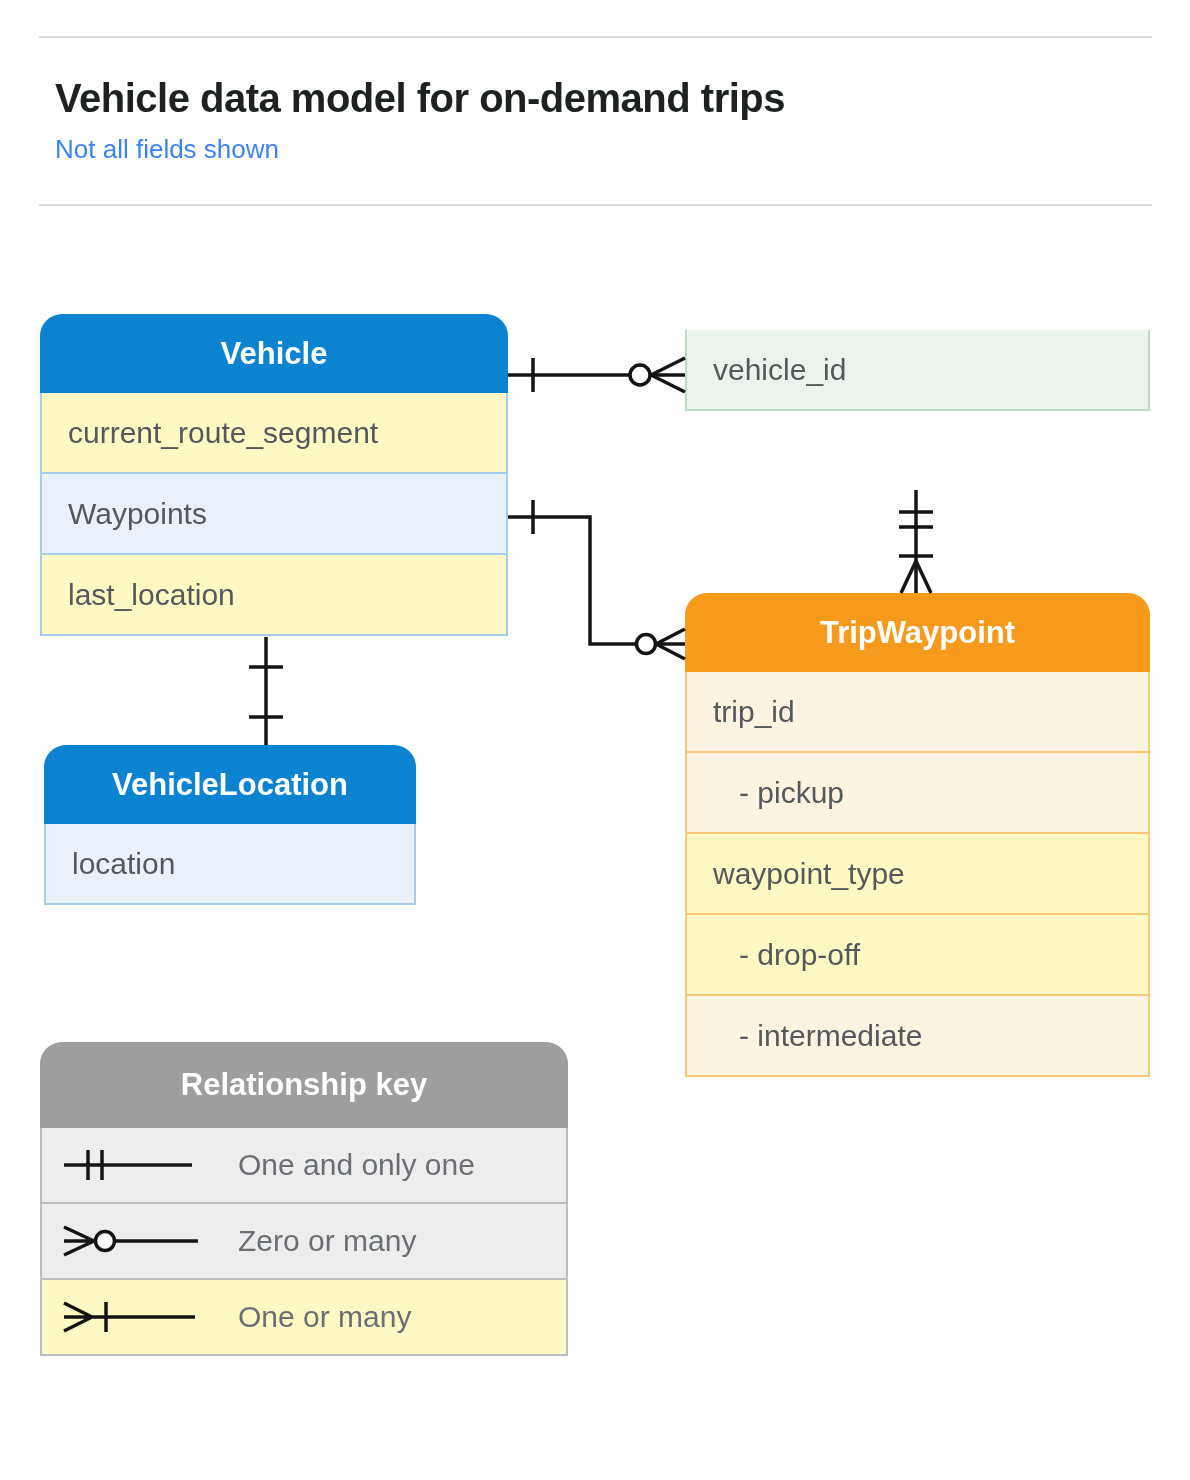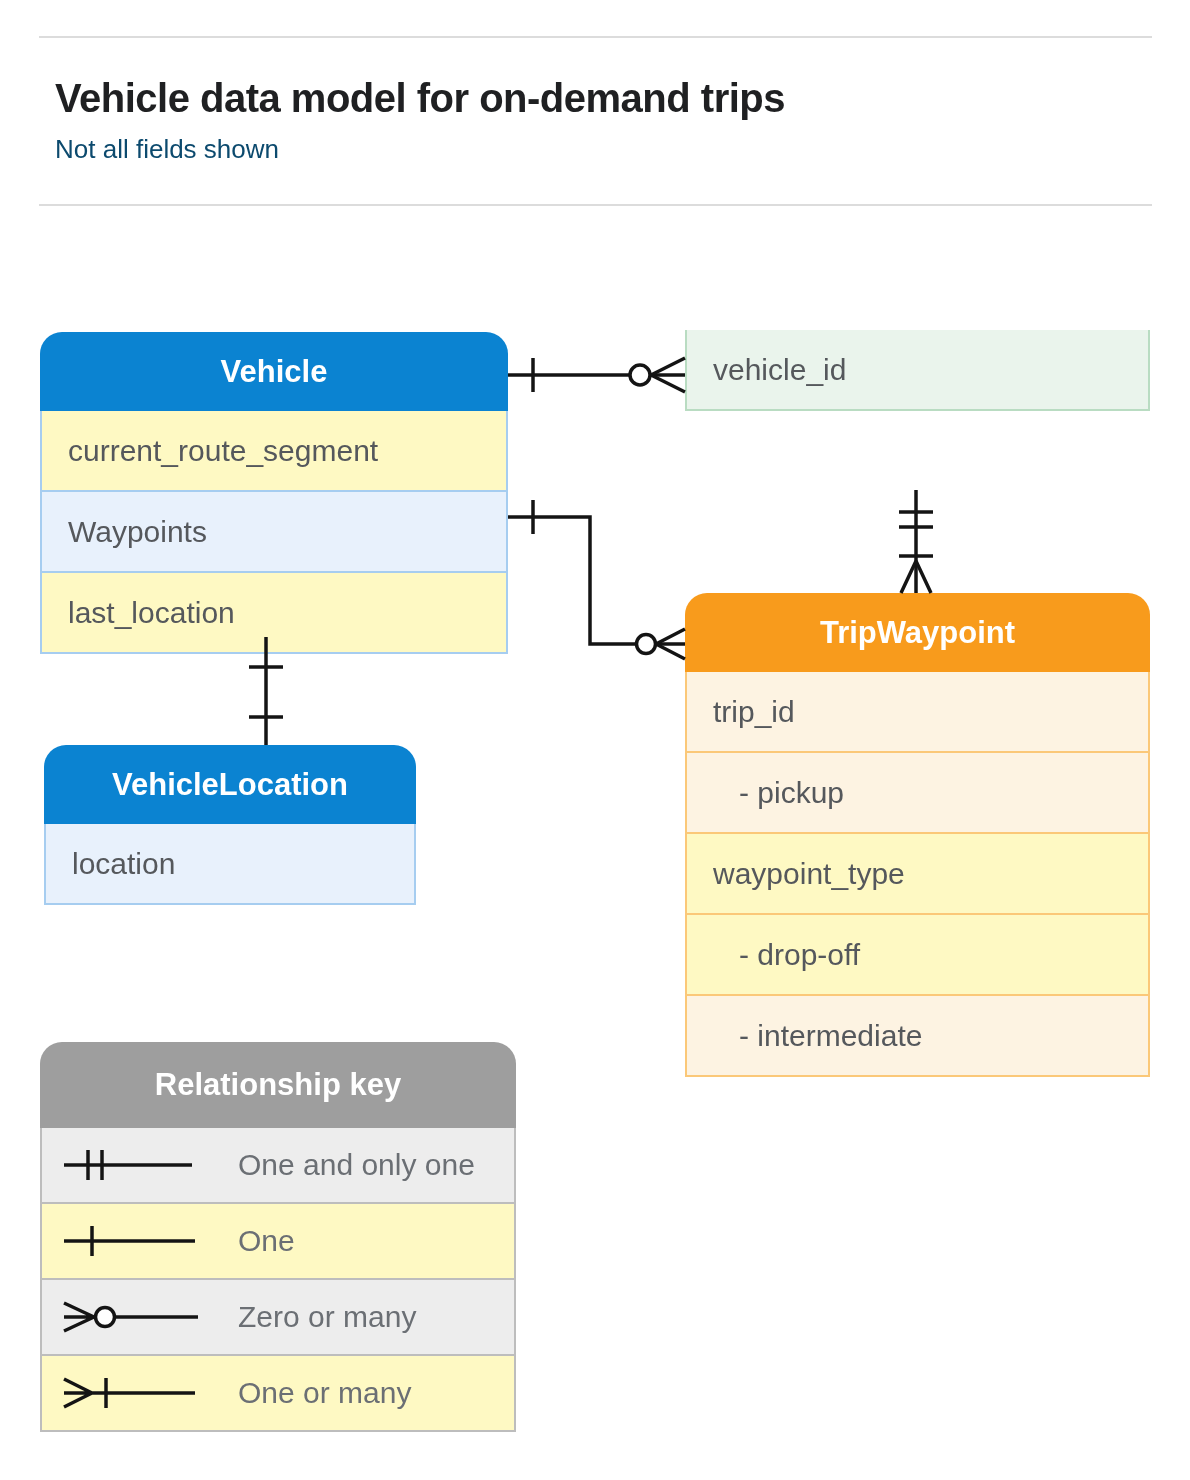--- a/index.html
+++ b/index.html
@@ -7,21 +7,21 @@
     position:relative; width:1190px; height:1480px; background:#ffffff;
     font-family:"Liberation Sans", sans-serif; overflow:hidden;
   }
   .hairline { position:absolute; left:39px; width:1113px; height:2px; background:#dcdcdc; }
   .hairline.top { top:36px; }
   .hairline.bottom { top:204px; }
   .title {
     position:absolute; left:55px; top:76px; font-size:40px; font-weight:700;
     color:#1f2022; letter-spacing:-0.5px; white-space:nowrap;
   }
-  .subtitle { position:absolute; left:55px; top:134px; font-size:26px; color:#0c4a6e; }
+  .subtitle { position:absolute; left:55px; top:134px; font-size:26px; color:#3b82f6; }
 
   .etable { position:absolute; box-sizing:border-box; }
   .etable .hdr {
     height:79px; border-radius:22px 22px 0 0; display:flex; align-items:center;
     justify-content:center; color:#ffffff; font-size:31px; font-weight:700;
     background:var(--hdr);
   }
   .etable .tbody { border:2px solid var(--bc); border-top:0; background:#ffffff; }
   .etable .row {
     height:79px; display:flex; align-items:center; padding-left:26px;
@@ -29,25 +29,25 @@
   }
   .etable .row + .row { border-top:2px solid var(--bc);text-align:right; }
   .etable .row.tint { background:var(--tint); }
   .etable .row.indent { padding-left:52px; }
 
   .blue   { --hdr:#0b83d1; --bc:#a6cdf0; --tint:#e8f1fc; }
   .green  { --hdr:#2e8b47; --bc:#b9dcc2; --tint:#eaf4ec; }
   .orange { --hdr:#f89b1c; --bc:#fbc878; --tint:#fdf3e2; }
   .gray   { --hdr:#9e9e9e; --bc:#bdbdbd; --tint:#ededed; }
 
-  #tbl-vehicle          { left:40px;  top:332px;  width:468px; }
+  #tbl-vehicle          { left:40px;  top:314px;  width:468px; }
   #tbl-trip             { left:685px; top:330px;  width:465px; }
   #tbl-trip-waypoint    { left:685px; top:593px;  width:465px; }
   #tbl-vehicle-location { left:44px;  top:745px;  width:372px;border-radius:30px; }
-  #tbl-key              { left:40px;  top:1042px; width:476px; }
+  #tbl-key              { left:40px;  top:1042px; width:528px; }
 
   #tbl-key .hdr { height:86px; font-size:31px; }
   #tbl-key .row { height:74px; padding-left:18px; color:#6b6f74; }
   #tbl-key .key-label { margin-left:28px; }
   .keysym { flex:0 0 auto; }
 
   .overlay {
     position:absolute; left:0; top:0; width:1190px; height:1480px;
     pointer-events:none; z-index:5;
   }
@@ -130,27 +130,20 @@
     <div class="hdr">Relationship key</div>
     <div class="tbody">
       <div class="row tint">
         <svg class="keysym" width="150" height="44" viewBox="0 0 150 44" aria-hidden="true">
           <path class="stroke" d="M4 22 H132"></path>
             <path class="stroke" d="M28 7 V37"></path>
             <path class="stroke" d="M42 7 V37"></path>
         </svg>
         <span class="key-label">One and only one</span>
       </div>
-      <div class="row">
-        <svg class="keysym" width="150" height="44" viewBox="0 0 150 44" aria-hidden="true">
-          <path class="stroke" d="M4 22 H135"></path>
-            <path class="stroke" d="M32 7 V37"></path>
-        </svg>
-        <span class="key-label">One</span>
-      </div>
       <div class="row tint">
         <svg class="keysym" width="150" height="44" viewBox="0 0 150 44" aria-hidden="true">
           <path class="stroke" d="M34 22 L4 8 M34 22 L4 36 M4 22 H34"></path>
           <circle class="dot" cx="45" cy="22" r="9.5"></circle>
           <path class="stroke" d="M55 22 H138"></path>
         </svg>
         <span class="key-label">Zero or many</span>
       </div>
       <div class="row">
         <svg class="keysym" width="150" height="44" viewBox="0 0 150 44" aria-hidden="true">

